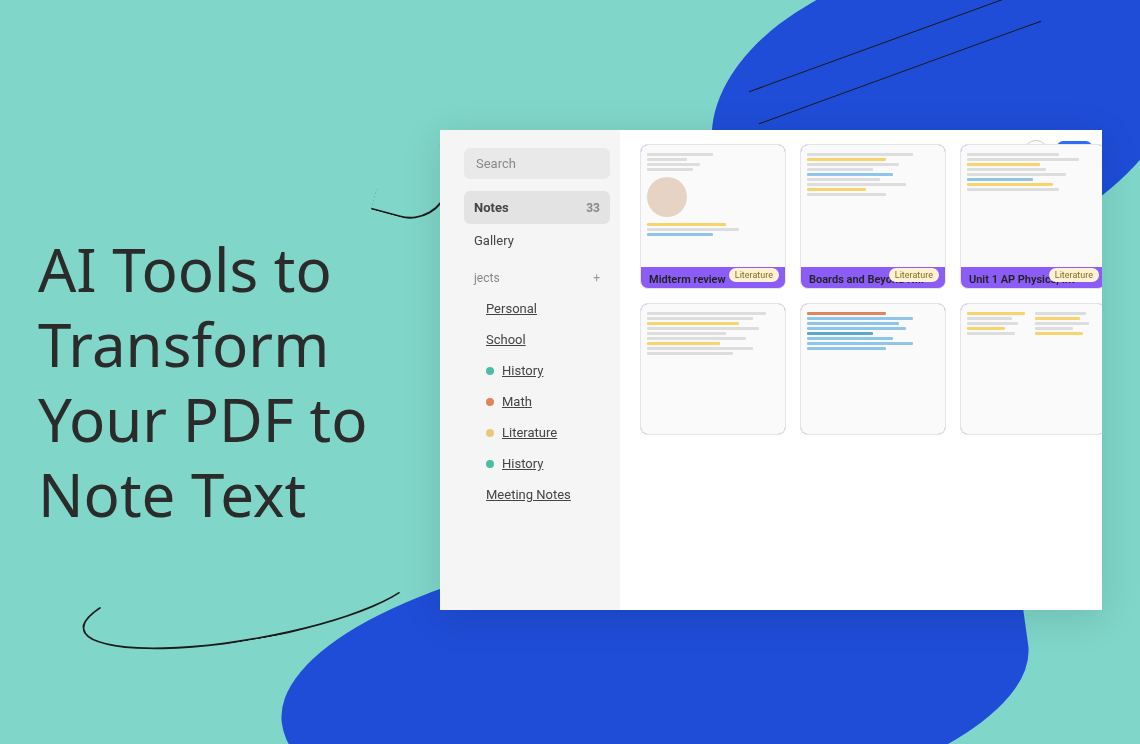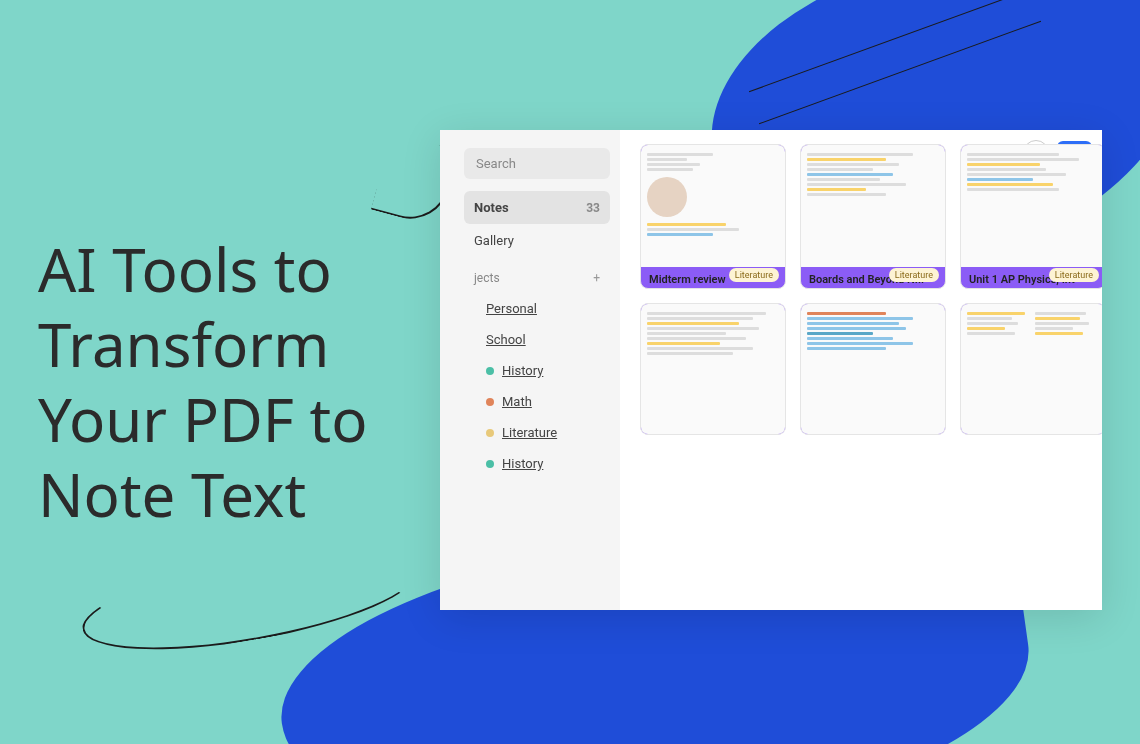--- a/index.html
+++ b/index.html
@@ -92,20 +92,23 @@
         <span class="dot" style="background:#e0845a"></span>
         <span>Math</span>
       </div>
     <div class="sb-sub">
         <span class="dot" style="background:#e8c97a"></span>
         <span>Literature</span>
       </div>
     <div class="sb-sub">
         <span class="dot" style="background:#4bbfa6"></span>
         <span>History</span>
+      </div>
+    <div class="sb-sub">
+        <span>Meeting Notes</span>
       </div>
   </div>
 
   <div class="main">
     <div class="toolbar">
       <div class="more-btn">⋯</div>
       <div class="new-btn">
         <span>+</span>
         <span>N</span>
       </div>

